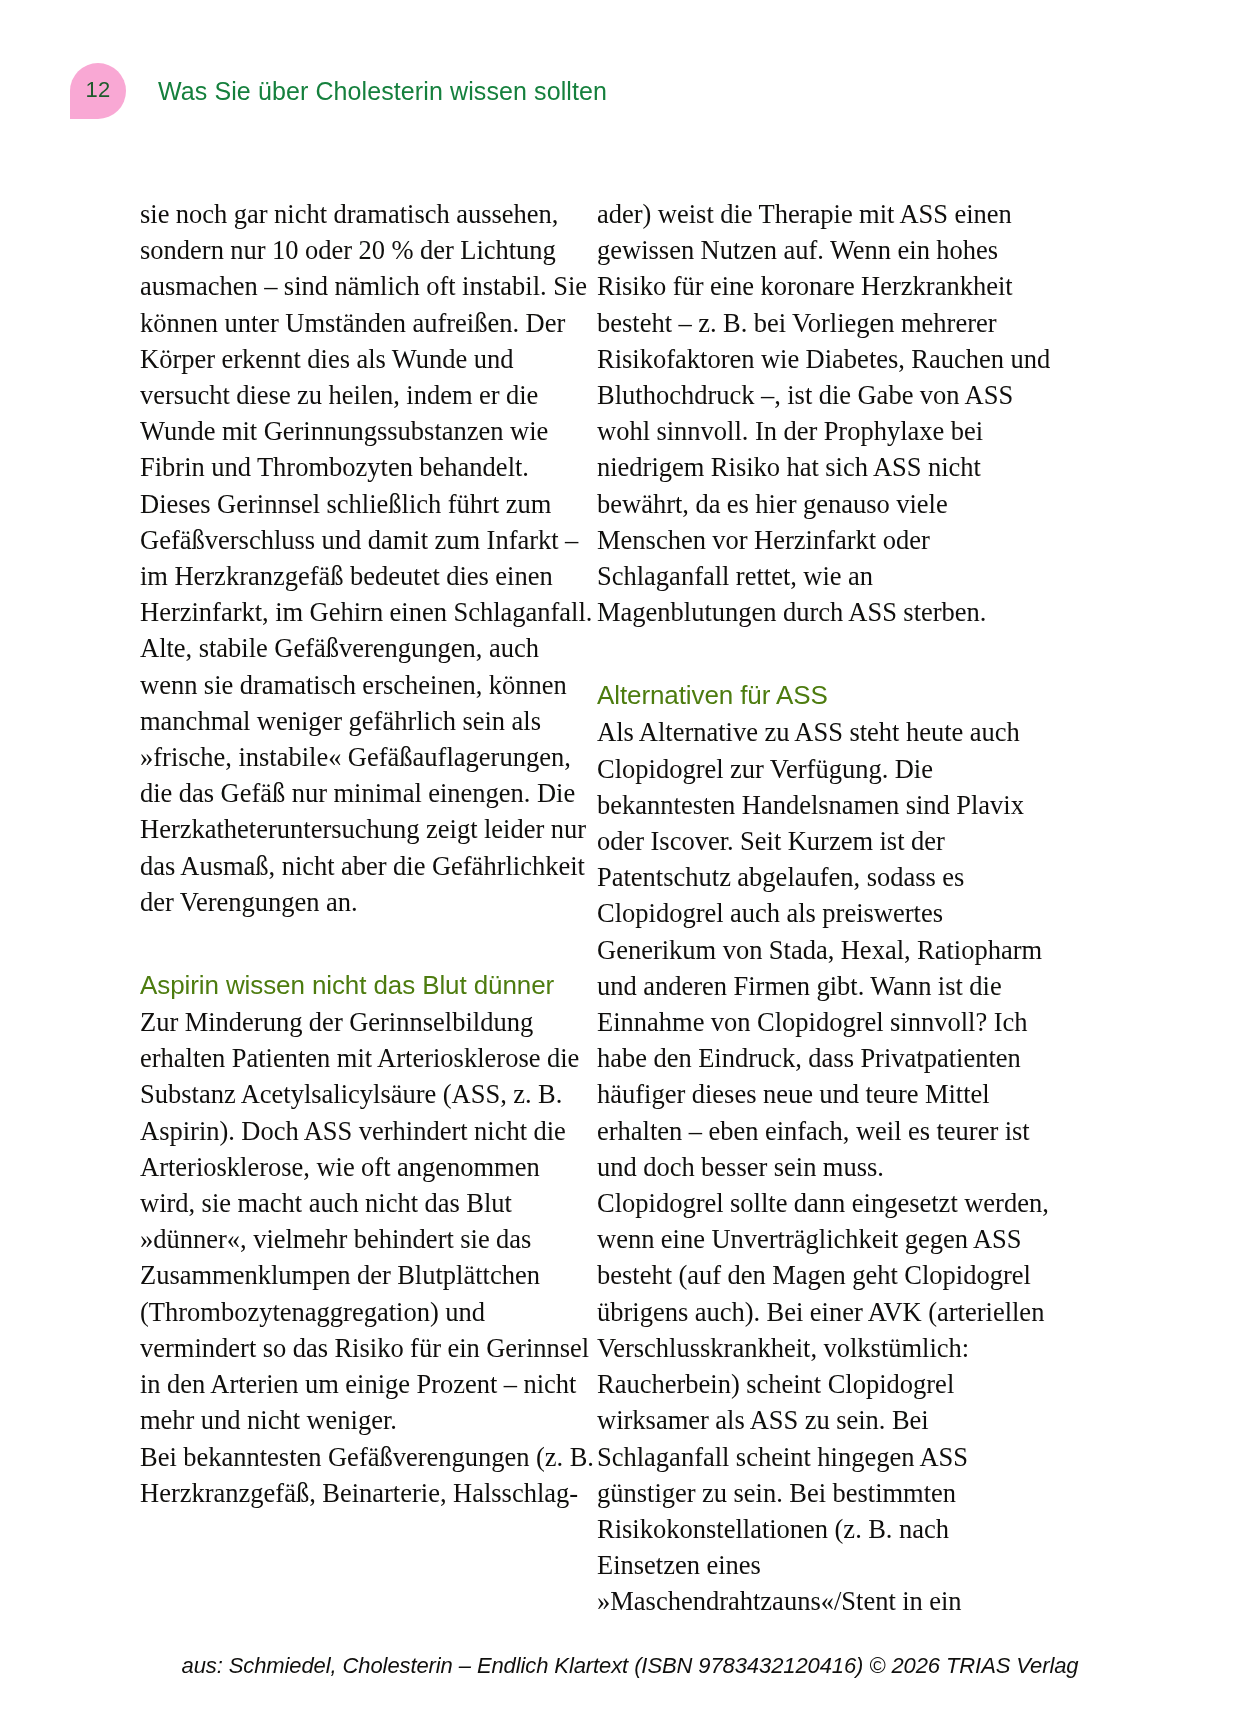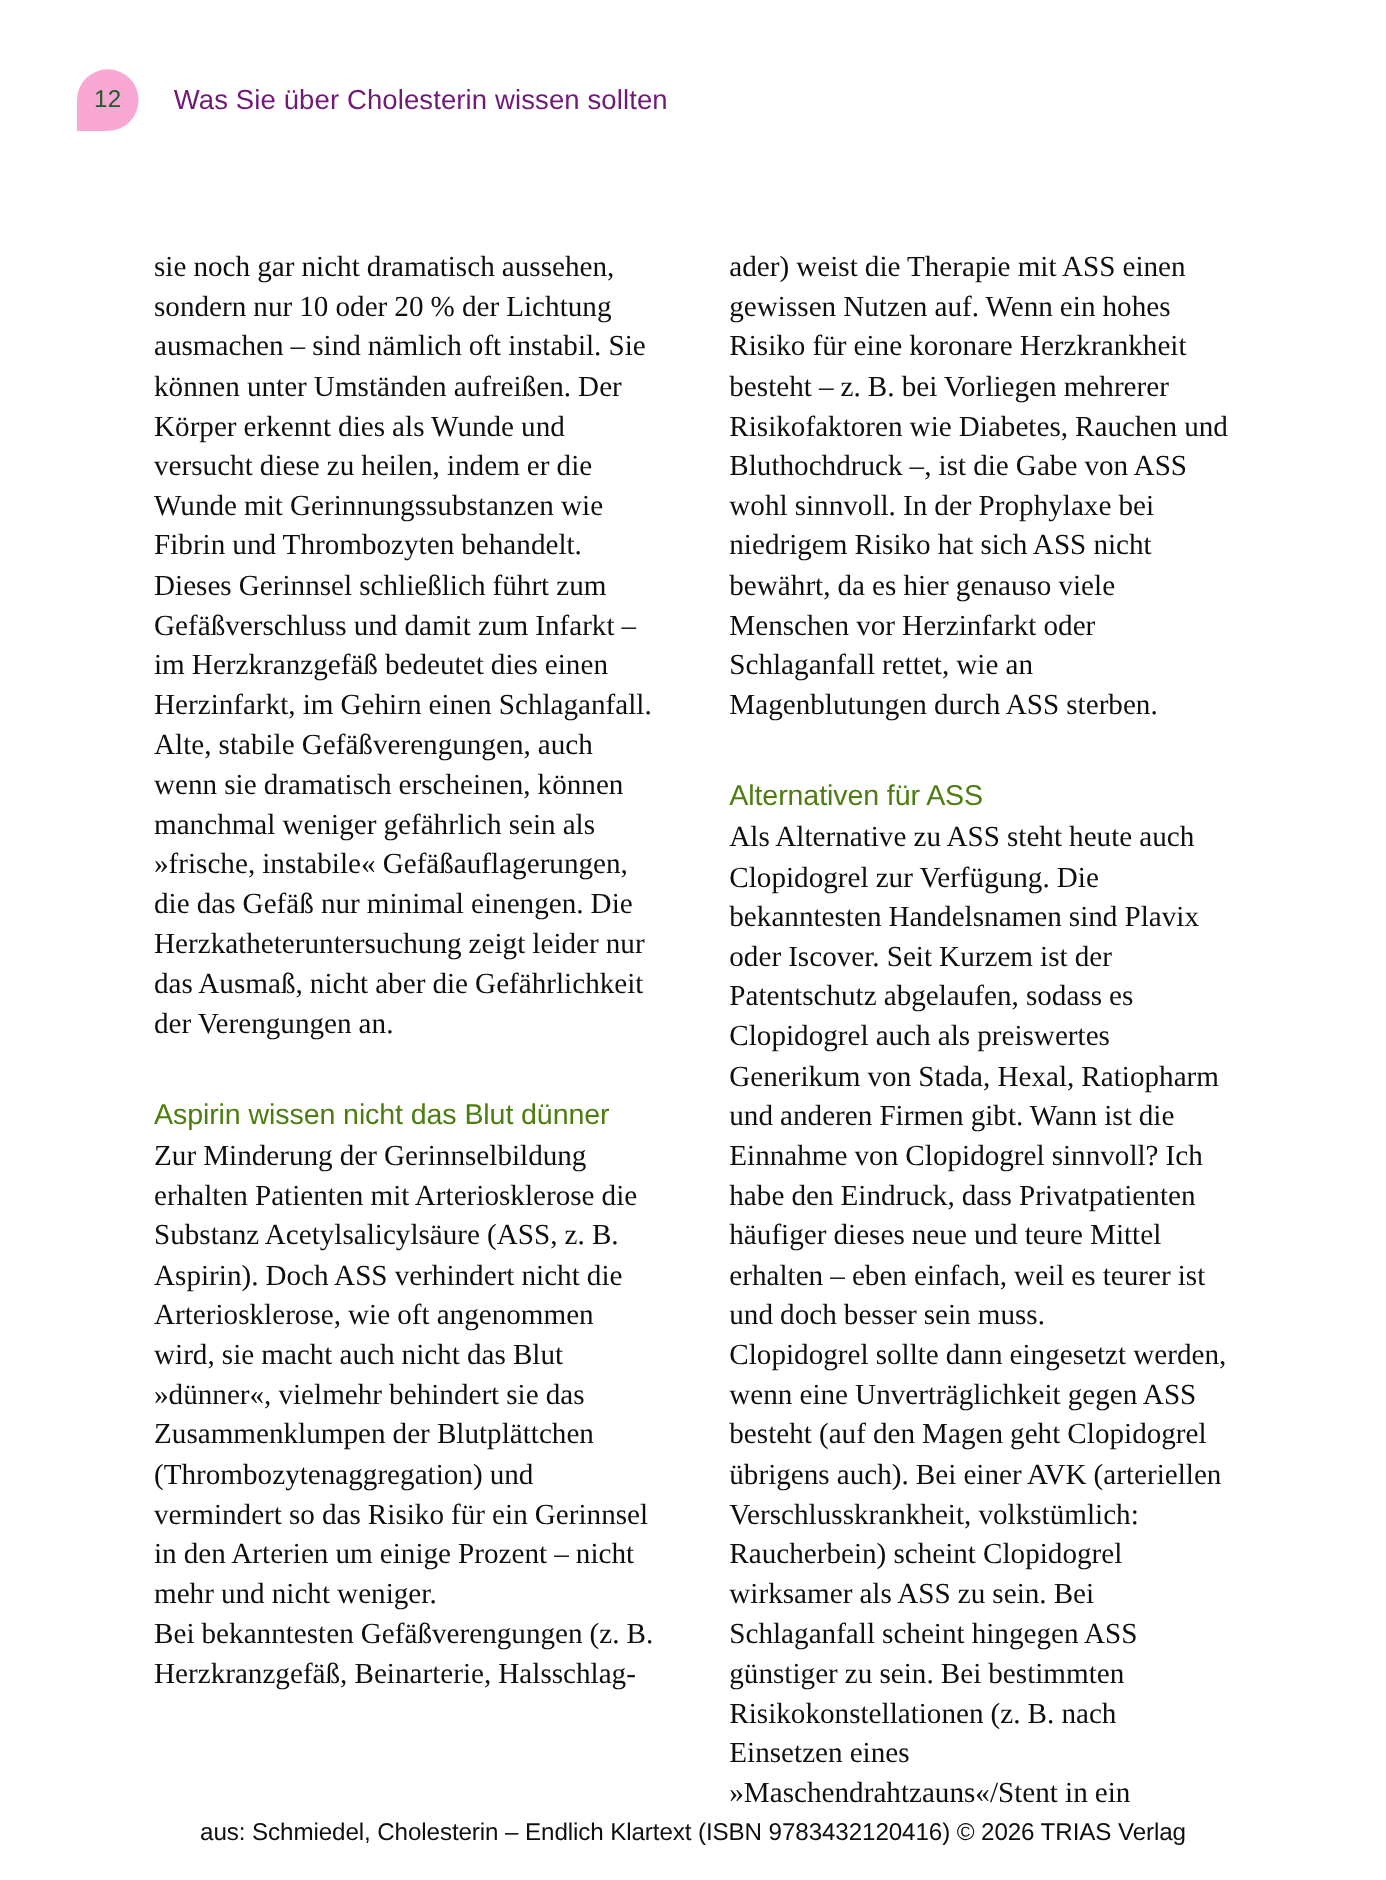--- a/index.html
+++ b/index.html
@@ -42,35 +42,33 @@
     font-weight: 400;
     color: #1d5b2c;
     letter-spacing: 0.2px;
     line-height: 1;
     padding-bottom: 2px;
   }
   .page-header-title {
     font-family: "Liberation Sans", sans-serif;
     font-size: 25px;
     font-weight: 400;
-    color: #701a75;
+    color: #15803d;
     margin-left: 32px;
     letter-spacing: 0.1px;
     white-space: nowrap;
   }
 
   
   .content {
     position: absolute;
     top: 196px;
     left: 140px;
     width: 980px;
     display: flex;
-    gap: 66px;
-    margin-top: 28px;
   }
   .column {
     width: 457px;
   }
 
   .para {
     font-family: "Liberation Serif", serif;
     font-size: 26.5px;
     line-height: 36.2px;
     color: #100f0d;
@@ -100,20 +98,21 @@
     margin-top: 0;
   }
 
   
   .page-footer {
     position: absolute;
     left: 0;
     top: 1653px;
     width: 1260px;
     text-align: center;
+    font-style: italic;
   }
   .footer-text {
     font-family: "Liberation Sans", sans-serif;
     font-size: 22px;
     color: #100f0d;
     letter-spacing: -0.1px;
     white-space: nowrap;
   }
 </style>
 </head>

